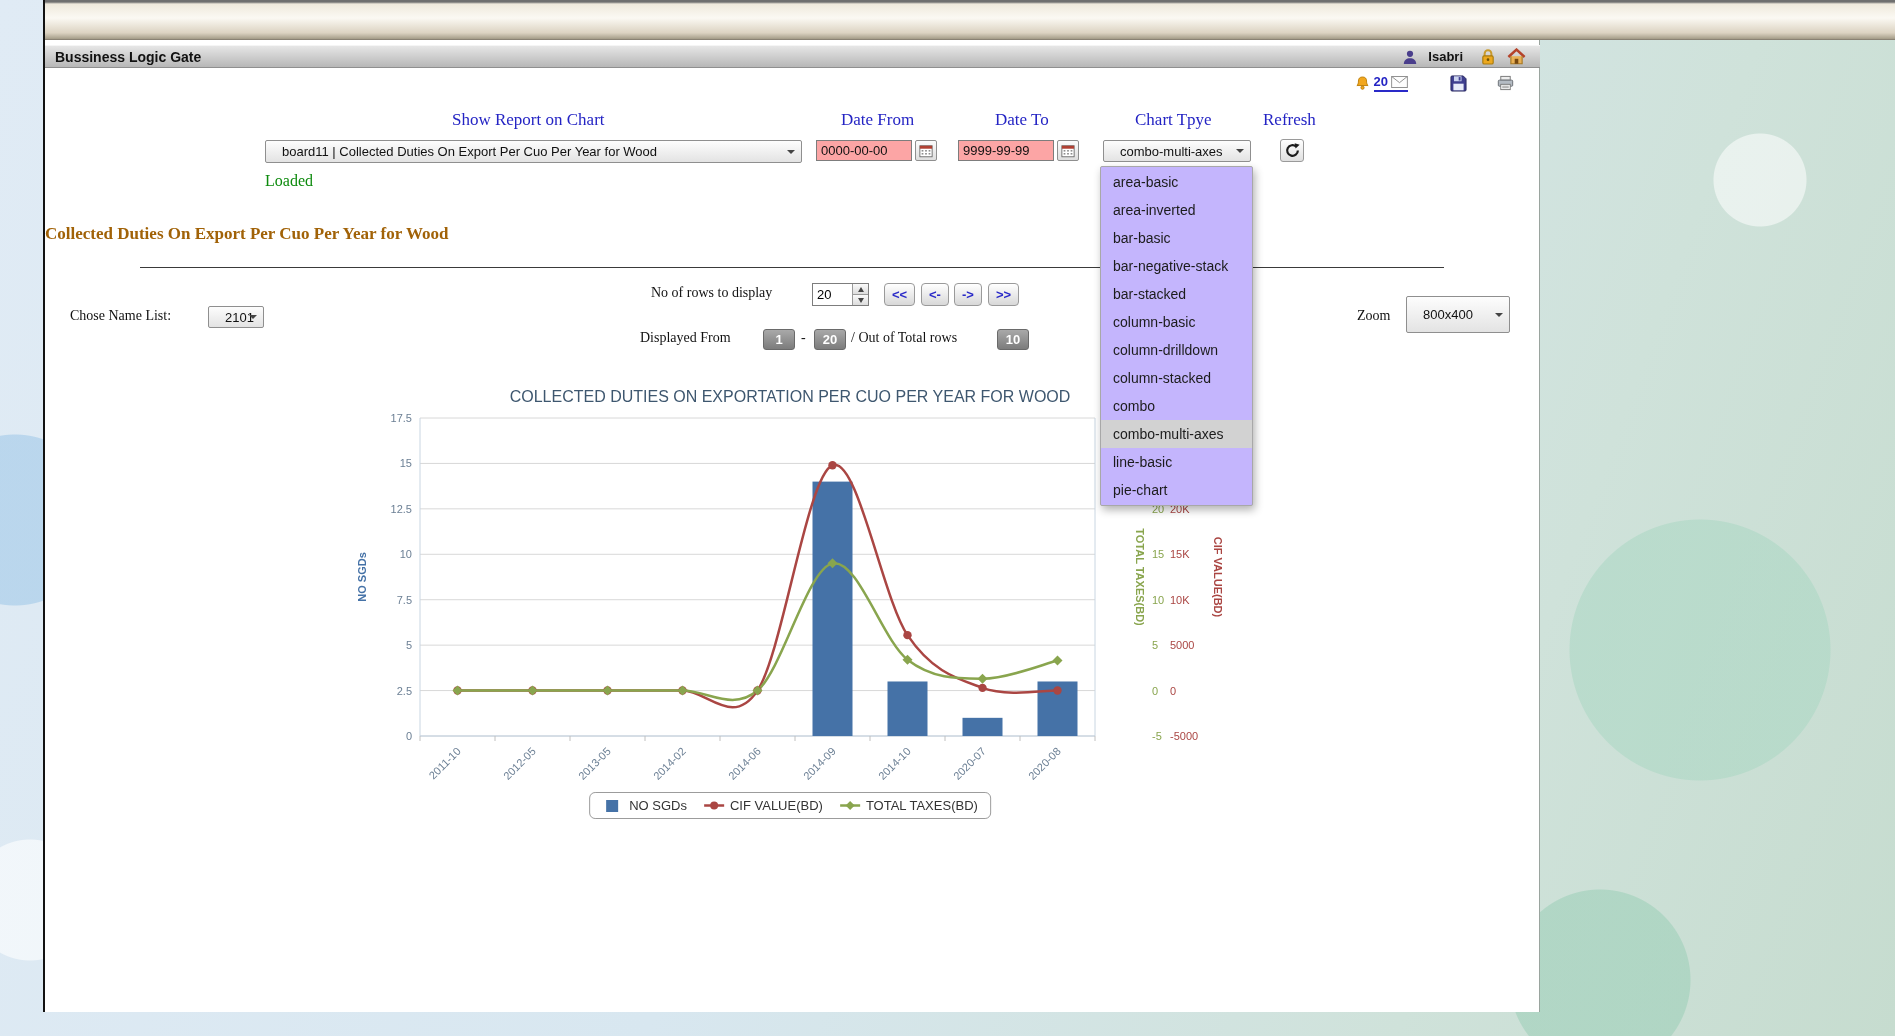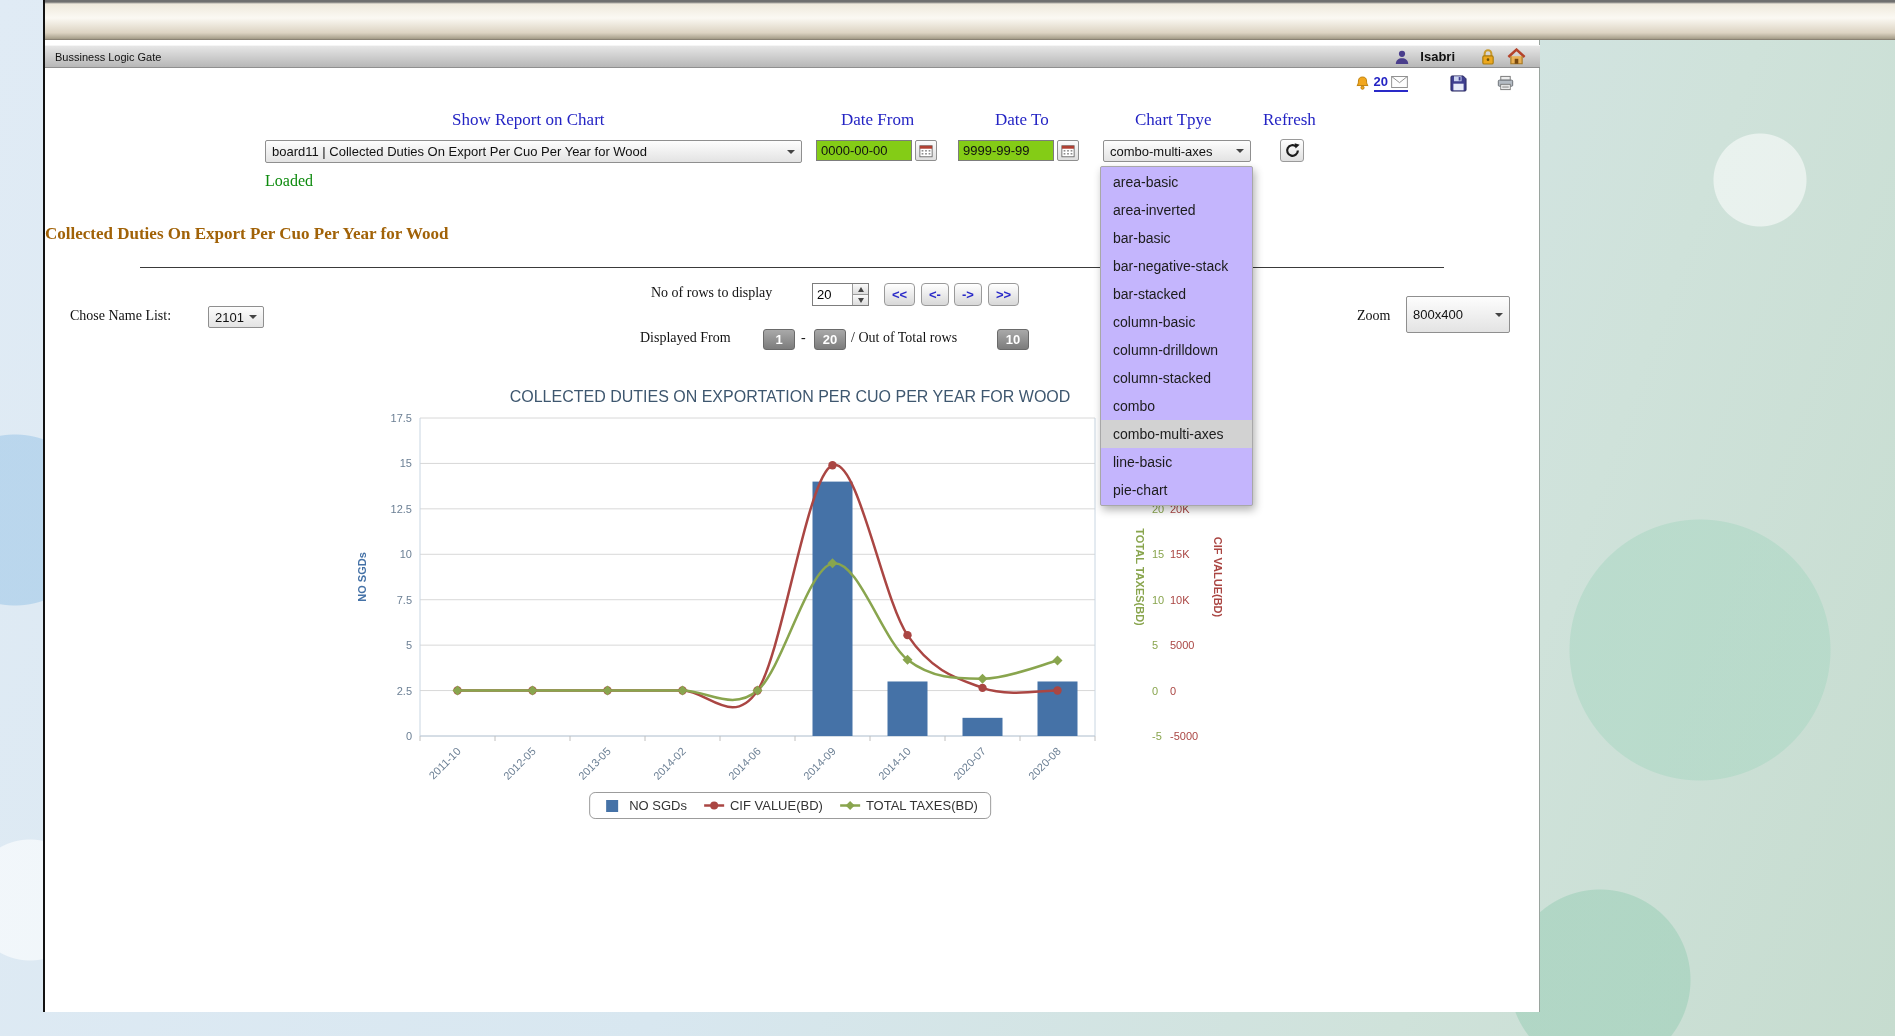--- a/index.html
+++ b/index.html
@@ -19,37 +19,37 @@
   
   .top-strip{left:45px;top:0;width:1850px;height:40px;
     background:linear-gradient(#6f6f6f 0,#6f6f6f 2px,#efe9dc 4px,#fbf9f3 45%,#dcd3c2 82%,#aaa28e 96%,#7c7468 100%);}
   .black-line{left:43px;top:0;width:2px;height:1012px;background:#121212}
   .content-panel{left:45px;top:40px;width:1495px;height:972px;background:#fff;border-right:1px solid #9aa49e}
   
   .titlebar{left:45px;top:45px;width:1495px;height:23px;
     background:linear-gradient(#e6e6e6,#b7b7b7);
     border-top:1px solid #f5f5f5;border-bottom:1px solid #8f8f8f;
     display:flex;align-items:center;justify-content:space-between;padding:0 14px 0 10px}
-  .titlebar .app-title{font-weight:normal;font-size:11px;color:#111}
+  .titlebar .app-title{font-weight:bold;font-size:14px;color:#111}
   .tb-right{display:flex;align-items:center;gap:10px}
-  .tb-right .user{font-weight:bold;font-size:13px;color:#111;margin-right:14px}
+  .tb-right .user{font-weight:bold;font-size:13px;color:#111;margin-right:6px}
   .icon-row{left:45px;top:70px;width:1495px;height:26px;display:flex;align-items:center;justify-content:flex-end;gap:0;padding-right:26px}
   .alert-link{display:flex;align-items:center;gap:3px;border-bottom:2px solid #2a2ac8;padding-bottom:1px;cursor:pointer}
   .alert-count{font-weight:bold;font-size:13px;color:#2424c4}
   
   .blab{font-family:"Liberation Serif",serif;font-size:17px;color:#2424c4}
   .klab{font-family:"Liberation Serif",serif;font-size:14px;color:#111}
   .status-ok{font-family:"Liberation Serif",serif;font-size:16px;color:#0c8a0c}
   .rep-title{left:45px;top:224px;width:1495px;text-align:left;font-family:"Liberation Serif",serif;font-weight:bold;font-size:17px;color:#a16207}
   .hrule{left:140px;top:267px;width:1304px;height:0;border-top:1px solid #3a3a3a}
   
   .sel{position:absolute;background:linear-gradient(#fdfdfd,#e3e3e3);border:1px solid #8f8f8f;border-radius:2px;
-    font-size:13px;color:#111;display:flex;align-items:center;padding:0 20px 0 6px;cursor:pointer;white-space:nowrap;overflow:hidden}
+    font-size:13px;color:#111;display:flex;align-items:center;padding:0 20px 0 16px;cursor:pointer;white-space:nowrap;overflow:hidden}
   .sel::after{content:"";position:absolute;right:6px;top:50%;margin-top:-2px;border:4px solid transparent;border-top-color:#444}
-  .tin{position:absolute;border:1px solid #7d7d7d;background:#84cc16;font-size:13px;color:#111;padding:0 4px;height:21px}
+  .tin{position:absolute;border:1px solid #7d7d7d;background:#fca5a5;font-size:13px;color:#111;padding:0 4px;height:21px}
   .calbtn{position:absolute;width:22px;height:21px;background:linear-gradient(#fcfcfc,#dedede);border:1px solid #8f8f8f;border-radius:2px;
     display:flex;align-items:center;justify-content:center;cursor:pointer}
   .iconbtn{position:absolute;width:24px;height:23px;background:linear-gradient(#ffffff,#e0e0e0);border:1px solid #9a9a9a;border-radius:3px;
     display:flex;align-items:center;justify-content:center;cursor:pointer}
   .pbtn{position:absolute;height:23px;padding:0 7px;font-weight:bold;font-size:13px;color:#2a2ac8;
     background:linear-gradient(#ffffff,#d8d8d8);border:1px solid #9a9a9a;border-radius:4px;cursor:pointer;
     display:flex;align-items:center;justify-content:center}
   .gbox{position:absolute;width:32px;height:21px;background:linear-gradient(#a9a9a9,#7c7c7c);border:1px solid #6a6a6a;border-radius:3px;
     color:#fff;font-weight:bold;font-size:13px;text-align:center;line-height:19px}
   

